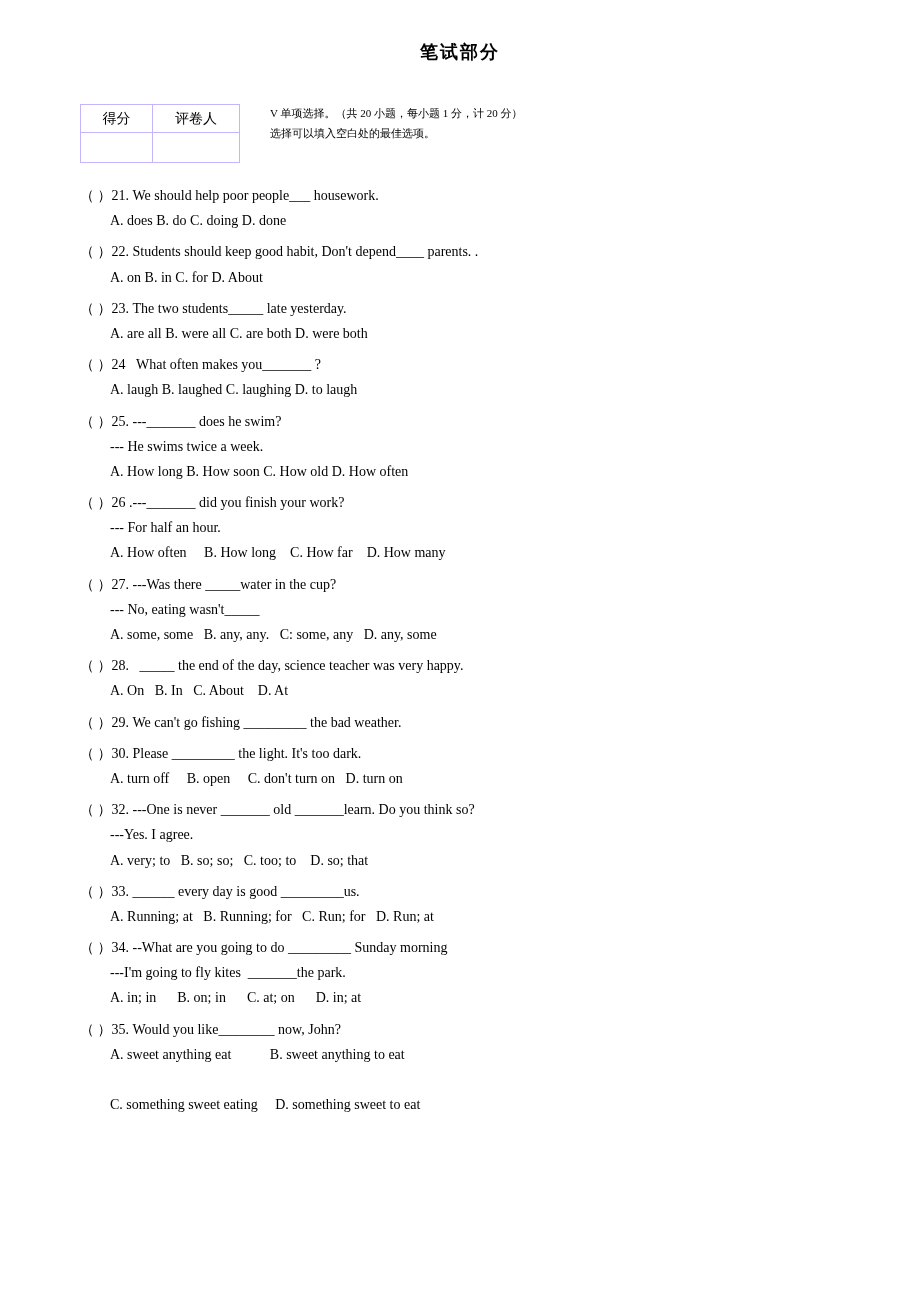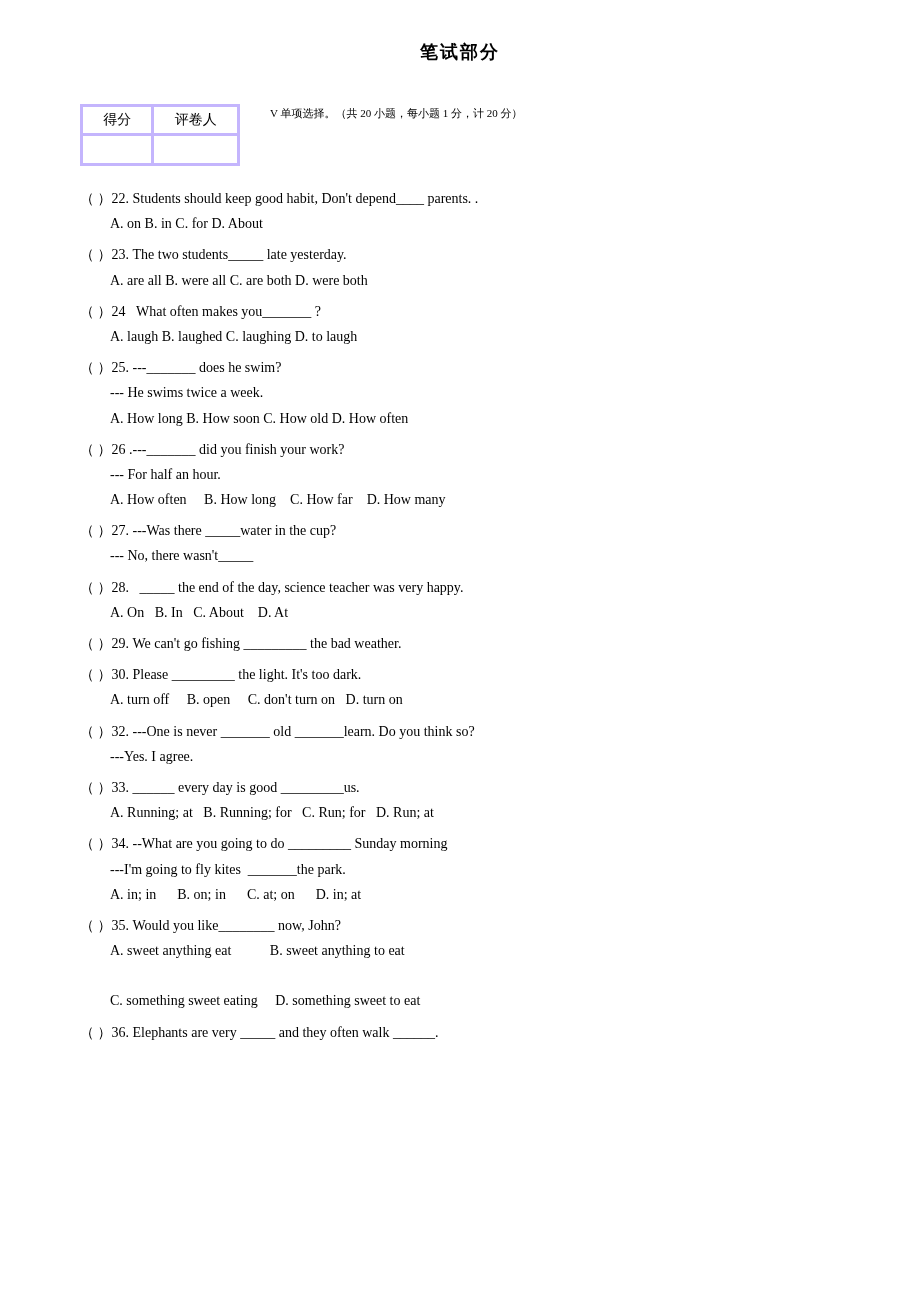--- a/index.html
+++ b/index.html
@@ -27,21 +27,21 @@
       display: flex;
       align-items: flex-start;
       margin-bottom: 20px;
       gap: 30px;
     }
     .score-table {
       border-collapse: collapse;
       min-width: 160px;
     }
     .score-table td {
-      border: 3px solid #c4b5fd;
+      border: 1px solid #c4b5fd;
       padding: 4px 20px;
       text-align: center;
       font-size: 14px;
       height: 28px;
     }
     .score-table tr:last-child td {
       height: 30px;
     }
     .instructions {
       font-size: 11px;
@@ -76,25 +76,30 @@
       <td>评卷人</td>
     </tr>
     <tr>
       <td>&nbsp;</td>
       <td>&nbsp;</td>
     </tr>
   </tbody>
     </table>
   <div class="instructions">
     <div>V 单项选择。（共 20 小题，每小题 1 分，计 20 分）</div>
+    <div>选择可以填入空白处的最佳选项。</div>
   </div>
 </div>
 
 <div class="questions-section">
 
+  <div class="question-block">
+    <span>（ ）21. We should help poor people___ housework.</span><br>
+    <span class="options-line">A. does  B. do  C. doing  D. done</span>
+  </div>
 
   <div class="question-block">
     <span>（ ）22. Students should keep good habit, Don't depend____ parents.  .</span><br>
     <span class="options-line">A. on  B. in  C. for  D. About</span>
   </div>
 
   <div class="question-block">
     <span>（ ）23. The two students_____ late yesterday.</span><br>
     <span class="options-line">A. are all   B. were all   C. are both   D. were both</span>
   </div>
@@ -111,57 +116,56 @@
   </div>
 
   <div class="question-block">
     <span>（ ）26 .---_______ did you finish your work?</span><br>
     <span class="answer-line">--- For half an hour.</span>
     <span class="options-line">A. How often &nbsp;&nbsp;&nbsp; B. How long &nbsp;&nbsp; C. How far &nbsp;&nbsp; D. How many</span>
   </div>
 
   <div class="question-block">
     <span>（ ）27. ---Was there _____water in the cup?</span><br>
-    <span class="answer-line">--- No, there wasn't_____</span>
+    <span class="answer-line">--- No, eating wasn't_____</span>
+    <span class="options-line">A. some, some &nbsp; B. any, any. &nbsp; C: some, any &nbsp; D. any, some</span>
   </div>
 
   <div class="question-block">
     <span>（ ）28. &nbsp;&nbsp;_____ the end of the day, science teacher was very happy.</span><br>
     <span class="options-line">A. On &nbsp; B. In &nbsp; C. About &nbsp;&nbsp; D. At</span>
   </div>
 
   <div class="question-block">
     <span>（ ）29. We can't go fishing _________ the bad weather.</span><br>
   </div>
 
   <div class="question-block">
     <span>（ ）30. Please _________ the light. It's too dark.</span><br>
     <span class="options-line">A. turn off &nbsp;&nbsp;&nbsp; B. open &nbsp;&nbsp;&nbsp; C. don't turn on &nbsp; D. turn on</span>
   </div>
 
 
   <div class="question-block">
     <span>（ ）32. ---One is never _______ old _______learn. Do you think so?</span><br>
     <span class="answer-line">---Yes. I agree.</span>
+    <span class="options-line">A. very; to &nbsp; B. so; so; &nbsp; C. too; to &nbsp;&nbsp; D. so; that</span>
   </div>
 
   <div class="question-block">
     <span>（ ）33. ______ every day is good _________us.</span><br>
     <span class="options-line">A. Running; at &nbsp; B. Running; for &nbsp; C. Run; for &nbsp; D. Run; at</span>
   </div>
 
   <div class="question-block">
     <span>（ ）34. --What are you going to do _________ Sunday morning</span><br>
     <span class="answer-line">---I'm going to fly kites &nbsp;_______the park.</span>
     <span class="options-line">A. in; in &nbsp;&nbsp;&nbsp;&nbsp; B. on; in &nbsp;&nbsp;&nbsp;&nbsp; C. at; on &nbsp;&nbsp;&nbsp;&nbsp; D. in; at</span>
   </div>
 
   <div class="question-block">
     <span>（ ）35. Would you like________ now, John?</span><br>
     <span class="options-line">A. sweet anything eat &nbsp;&nbsp;&nbsp;&nbsp;&nbsp;&nbsp;&nbsp;&nbsp;&nbsp; B. sweet anything to eat</span><br>
     <span class="options-line">C. something sweet eating &nbsp;&nbsp;&nbsp; D. something sweet to eat</span>
   </div>
 
-  <div class="question-block">
-    <span>（ ）36. Elephants are very _____ and they often walk ______.</span>
-  </div>
 
 </div>
 
 </body></html>

